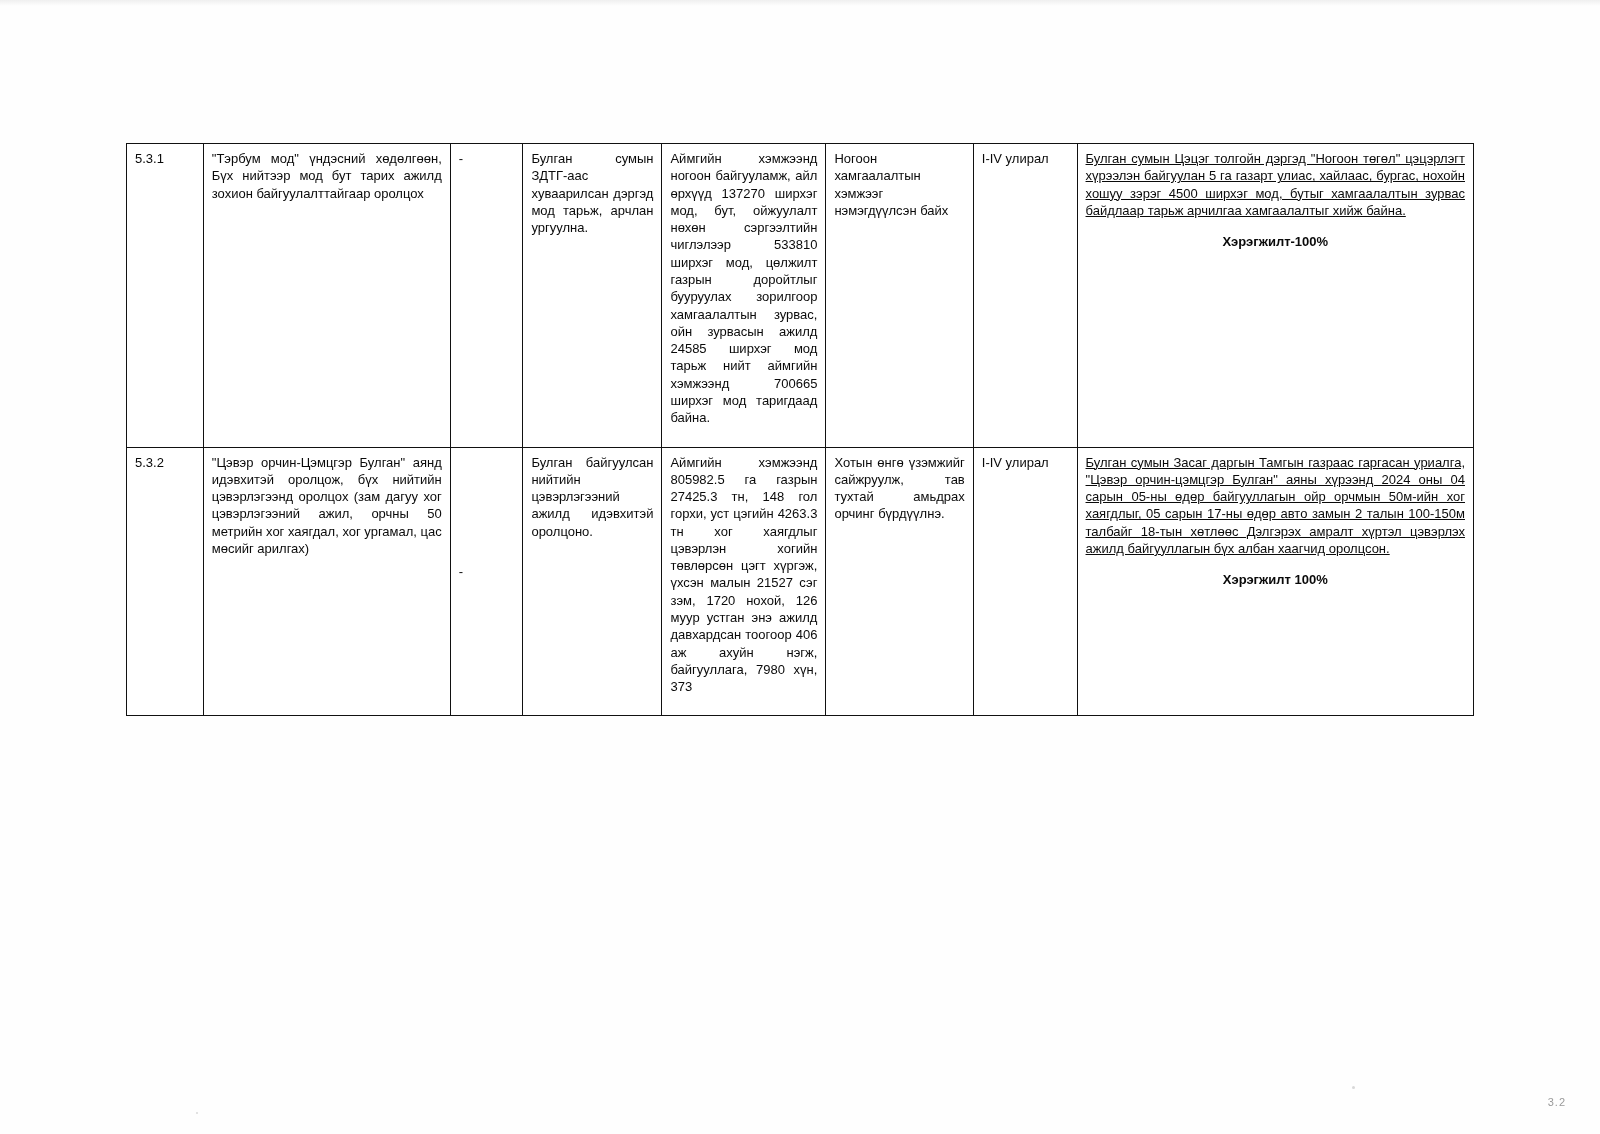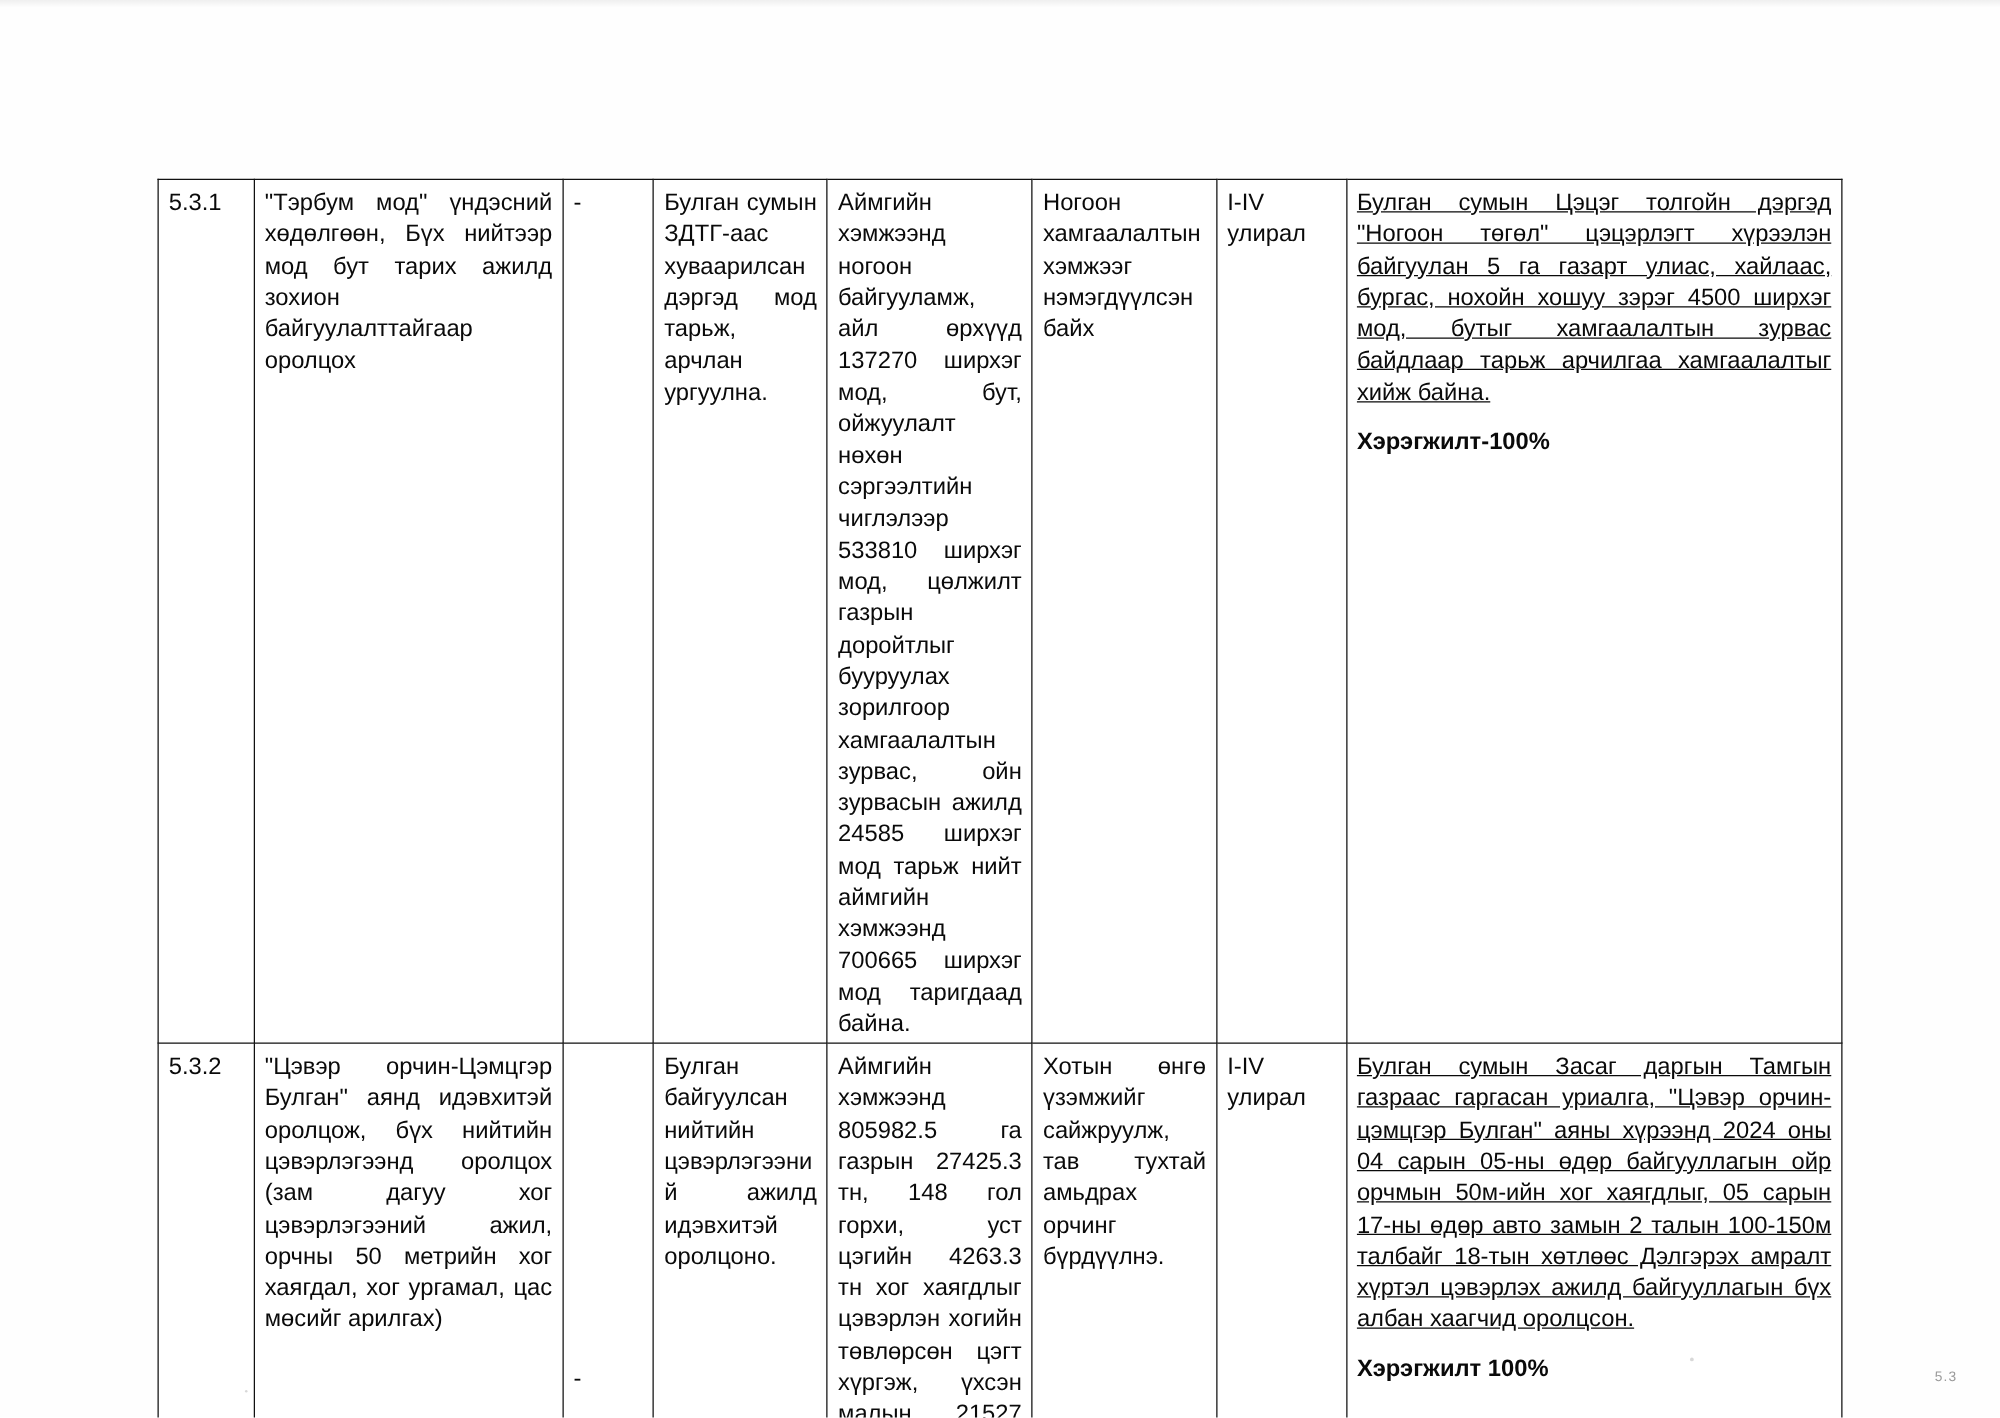--- a/index.html
+++ b/index.html
@@ -31,22 +31,22 @@
   }
   table.doc-table {
     border-collapse: collapse;
     table-layout: fixed;
     width: 1348px;
     background: #ffffff;
   }
   table.doc-table td {
     border: 1.5px solid #111111;
     vertical-align: top;
-    padding: 6px 8px 2px 8px;
-    font-size: 19px;
+    padding: 6px 8px 20px 8px;
+    font-size: 13px;
     line-height: 1.33;
     text-align: justify;
     text-justify: inter-word;
     word-break: break-word;
     hyphens: none;
   }
   
   col.c-idx  { width: 74px; }
   col.c-task { width: 238px; }
   col.c-dash { width: 70px; }
@@ -90,21 +90,21 @@
     vertical-align: middle;
     text-align: left;
     padding-left: 12px;
   }
   .note-cell {
     vertical-align: middle;
     text-align: justify;
   }
   .bold-line {
     display: block;
-    text-align: left;
+    text-align: center;
     font-weight: bold;
     margin-top: 14px;
   }
   .para {
     display: block;
     text-decoration: underline;
   }
   
   .edge-shadow-top {
     position: absolute;
@@ -167,16 +167,16 @@
           <td class="term-cell">I-IV улирал</td>
           <td class="note-cell">
             <span class="para">Булган сумын Засаг даргын Тамгын газраас гаргасан уриалга, "Цэвэр орчин-цэмцгэр Булган" аяны хүрээнд 2024 оны 04 сарын 05-ны өдөр байгууллагын ойр орчмын 50м-ийн хог хаягдлыг, 05 сарын 17-ны өдөр авто замын 2 талын 100-150м талбайг 18-тын хөтлөөс Дэлгэрэх амралт хүртэл цэвэрлэх ажилд байгууллагын бүх албан хаагчид оролцсон.</span>
             <span class="bold-line">Хэрэгжилт 100%</span>
           </td>
         </tr>
       </tbody>
     </table>
   </div>
 
-  <div class="corner-mark">5.3</div>
+  <div class="corner-mark">3.2</div>
   <div class="scan-speck" style="left:1352px; top:1086px; width:3px; height:3px;"></div>
   <div class="scan-speck" style="left:196px; top:1112px; width:2px; height:2px;"></div>
 </div>
 
 </body></html>

